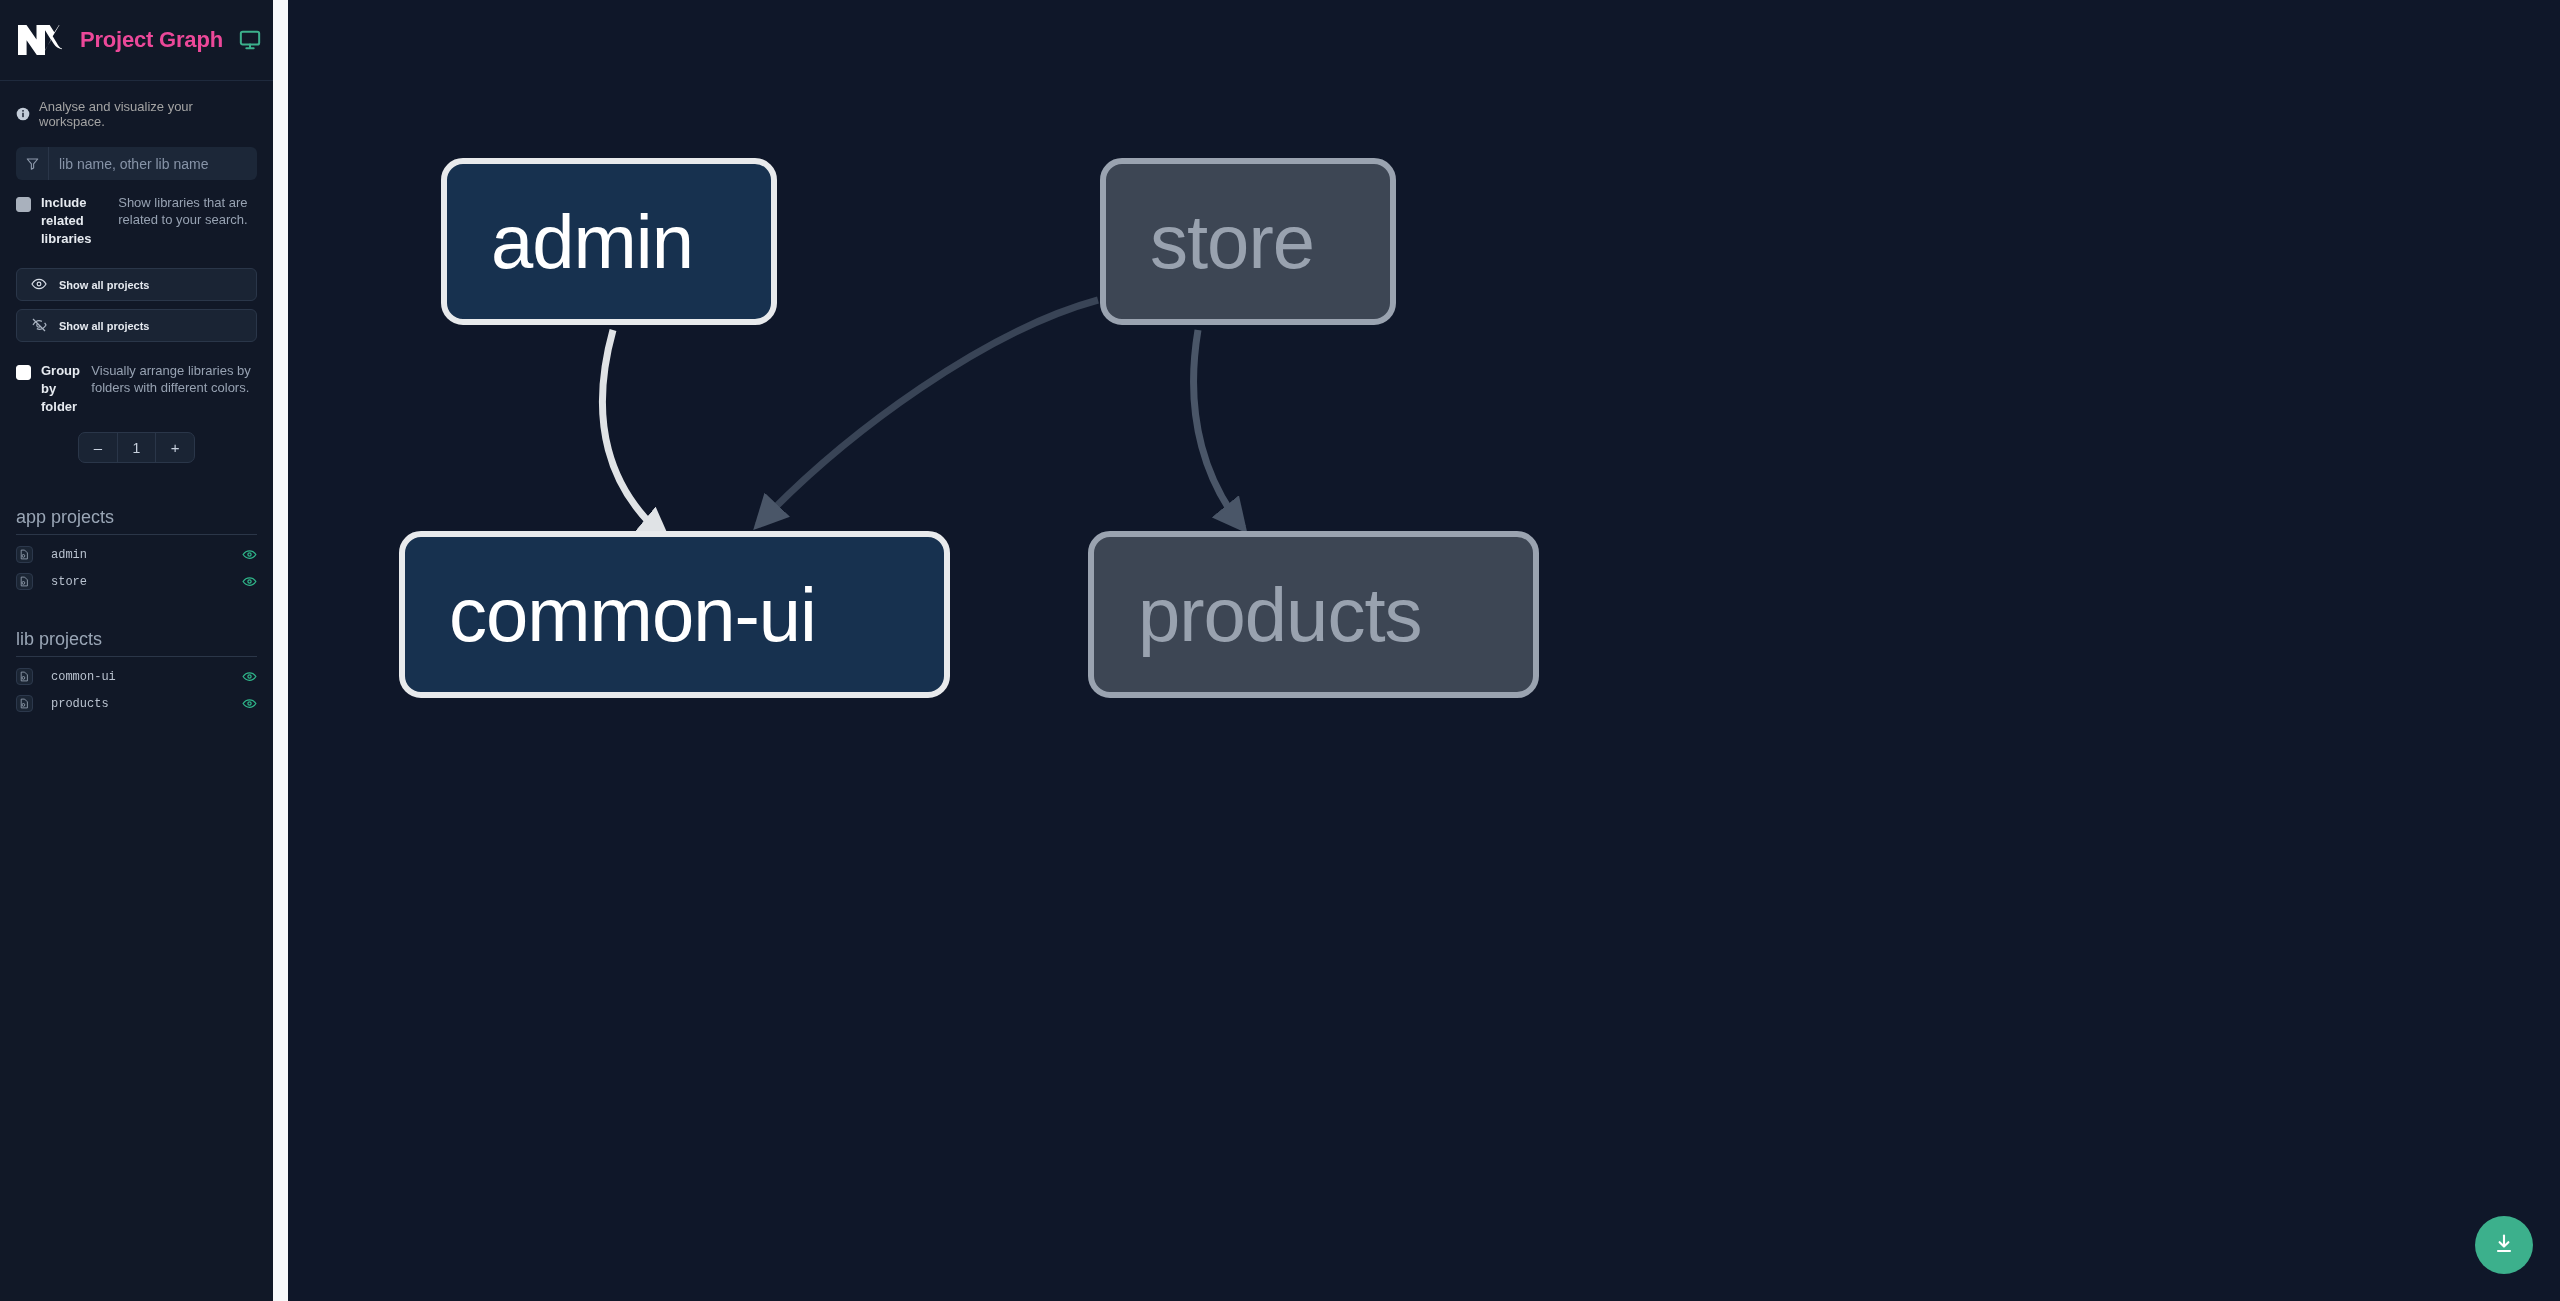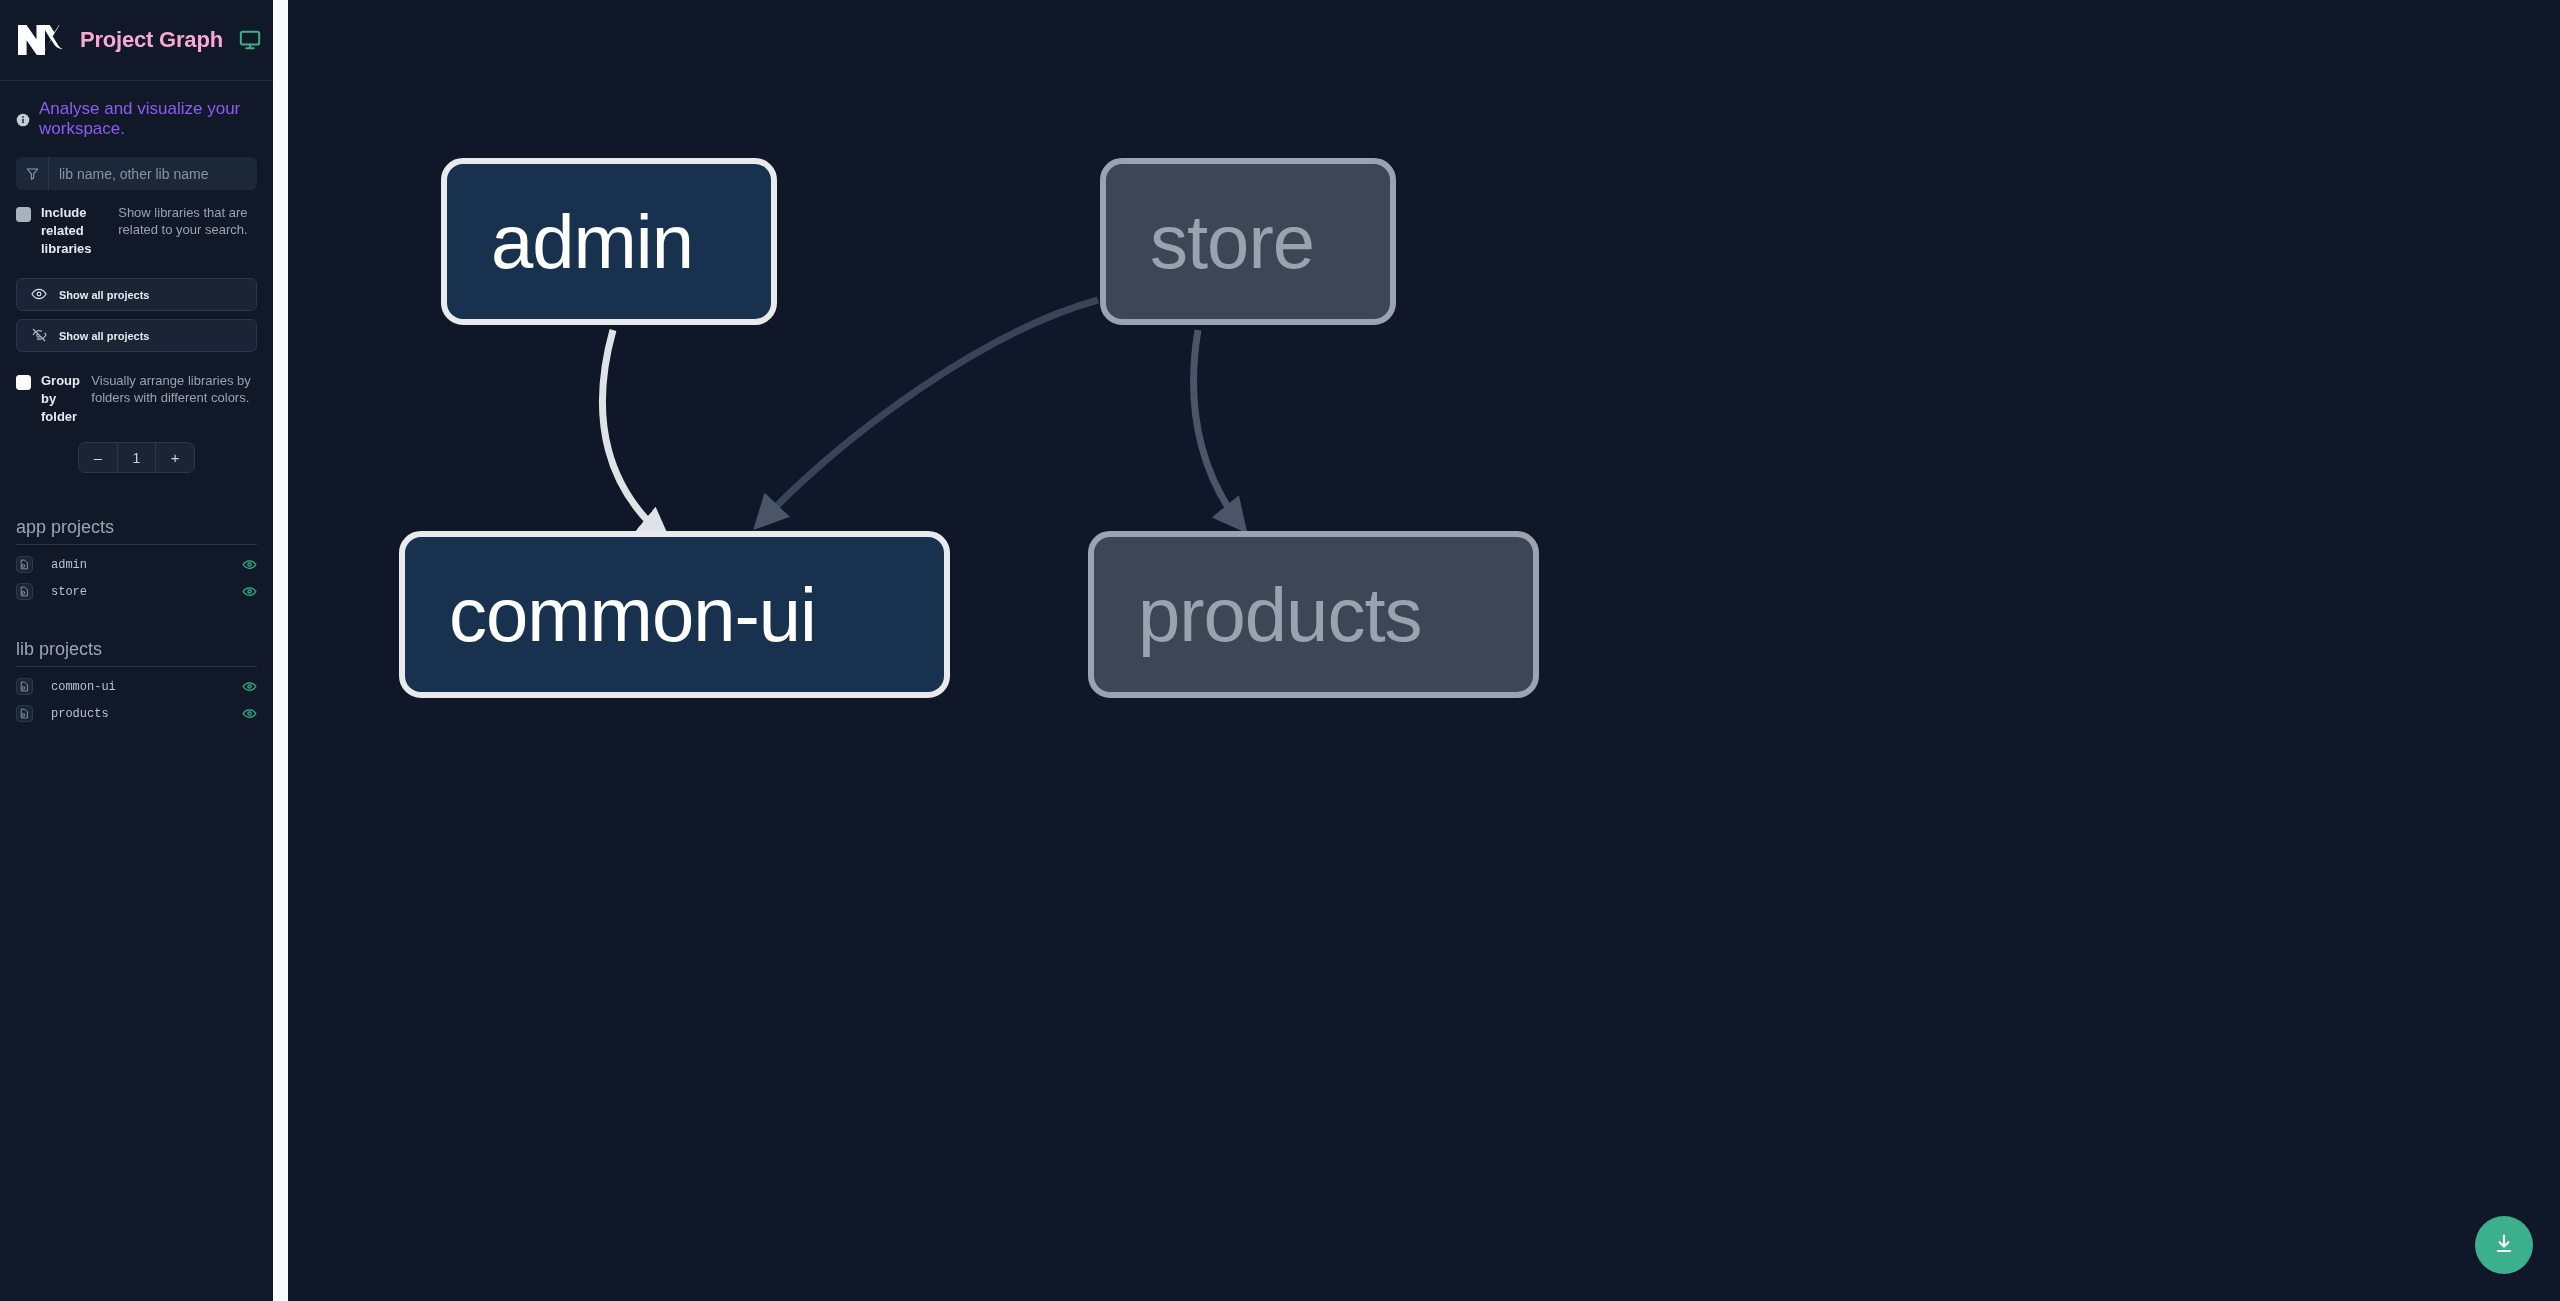--- a/index.html
+++ b/index.html
@@ -20,33 +20,33 @@
     overflow: hidden;
   }
   .sb-header {
     height: 81px;
     display: flex; align-items: center;
     padding-left: 16px;
     border-bottom: 1px solid #1f2a3d;
   }
   .nx-logo { width: 46px; height: 42px; flex: 0 0 46px; }
   .sb-title {
-    color: #f9a8d4; font-size: 22px; font-weight: bold;
+    color: #ec4899; font-size: 22px; font-weight: bold;
     margin-left: 18px; letter-spacing: -0.2px;
     white-space: nowrap;
   }
   .monitor-icon { margin-left: 16px; width: 22px; height: 22px; display:block; }
 
   .sb-tagline {
     display: flex; align-items: center;
     padding: 18px 16px 14px 16px;
     gap: 9px;
   }
   .info-icon { width: 14px; height: 14px; flex: 0 0 14px; }
-  .sb-tagline span { color: #8b5cf6; font-size: 17px; }
+  .sb-tagline span { color: #a3a3a3; font-size: 13px; }
 
   .sb-search {
     margin: 4px 16px 0 16px;
     height: 33px;
     background: #1c2738;
     border-radius: 6px;
     display: flex; align-items: center;
     overflow: hidden;
   }
   .sb-search .funnel {

